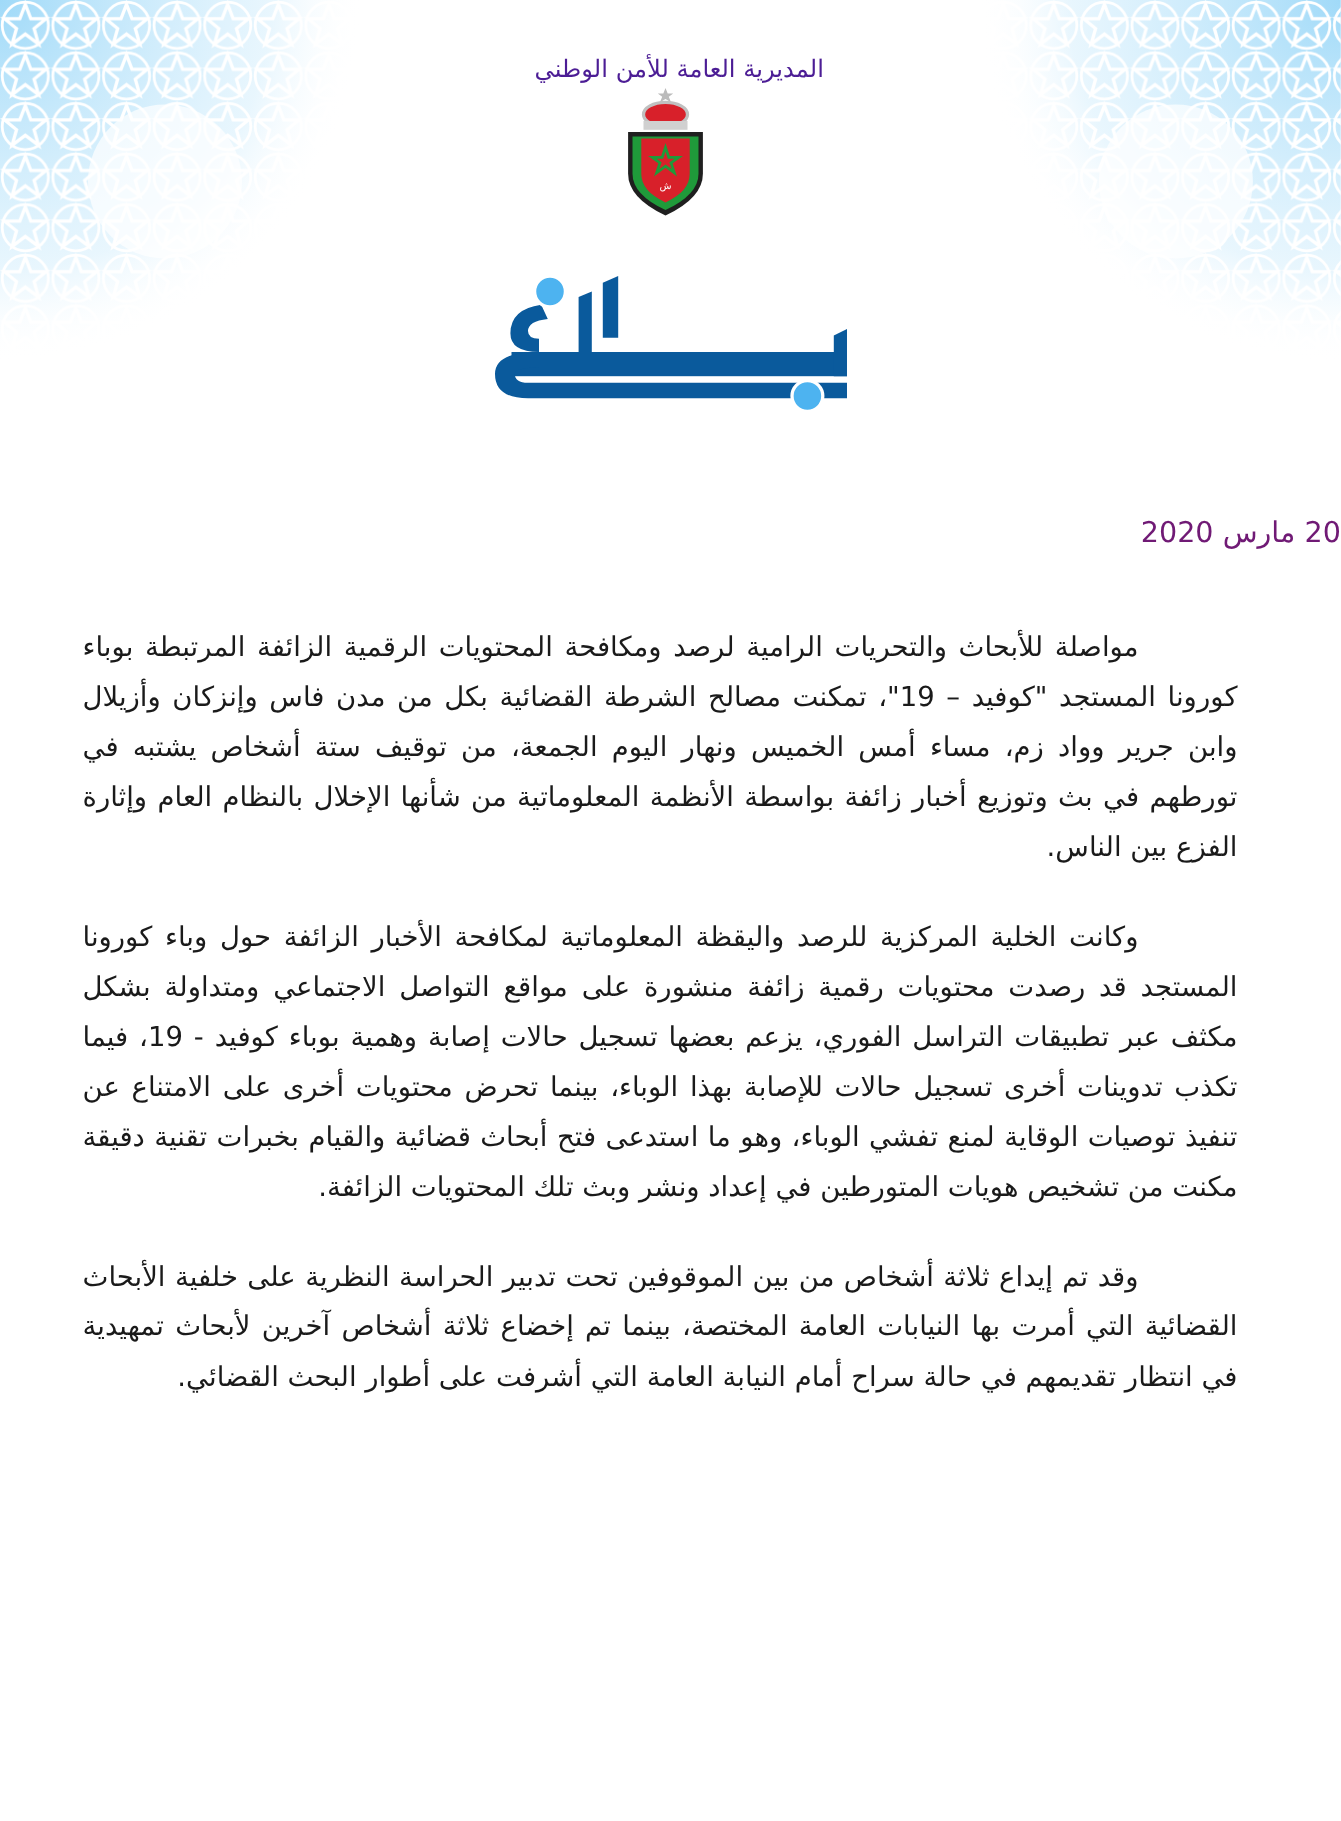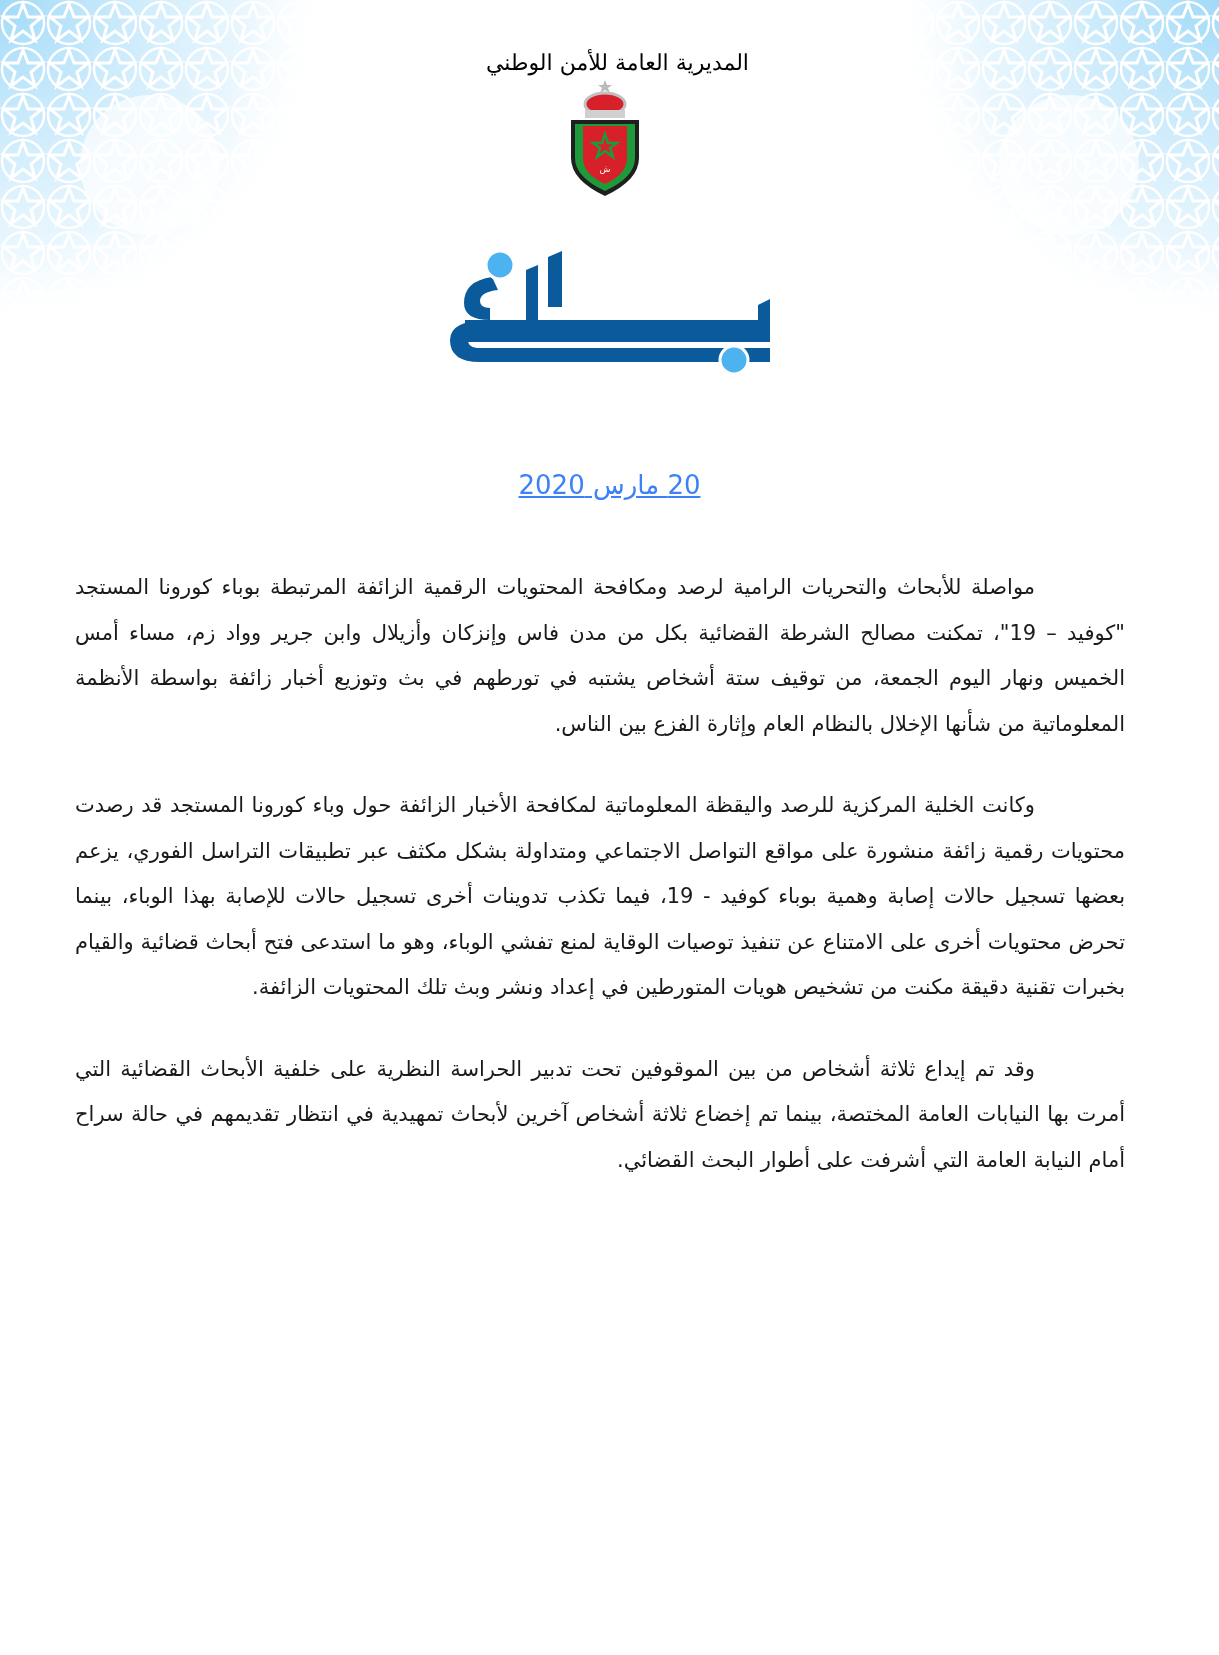--- a/index.html
+++ b/index.html
@@ -24,21 +24,21 @@
     .header {
       position: absolute;
       top: 50px;
       left: 0;
       width: 1219px;
       text-align: center;
     }
     .agency-name {
       font-family: "DejaVu Serif", serif;
       font-size: 22px;
-      color: #000000;
+      color: #4c1d95;
       direction: rtl;
       display: inline-block;
       margin-left: 16px;
     }
     .crest {
       position: absolute;
       top: 80px;
       left: 565px;
       width: 80px;
       height: 120px;
@@ -48,34 +48,33 @@
       top: 235px;
       left: 430px;
       width: 360px;
       height: 140px;
     }
     .date {
       position: absolute;
       top: 470px;
       left: 0;
       width: 1219px;
-      text-align: center;
+      text-align: right;
       font-size: 26px;
       direction: rtl;
-      color: #3b82f6;
-      text-decoration: underline;
+      color: #701a75;
     }
     .body-text {
       position: absolute;
       top: 565px;
       left: 75px;
       width: 1050px;
       direction: rtl;
       text-align: justify;
-      font-size: 21px;
+      font-size: 25px;
       line-height: 45.5px;
     }
     .body-text p {
       margin: 0 0 36px 0;
       text-indent: 90px;
     }
   </style>
 </head>
 <body>
 

